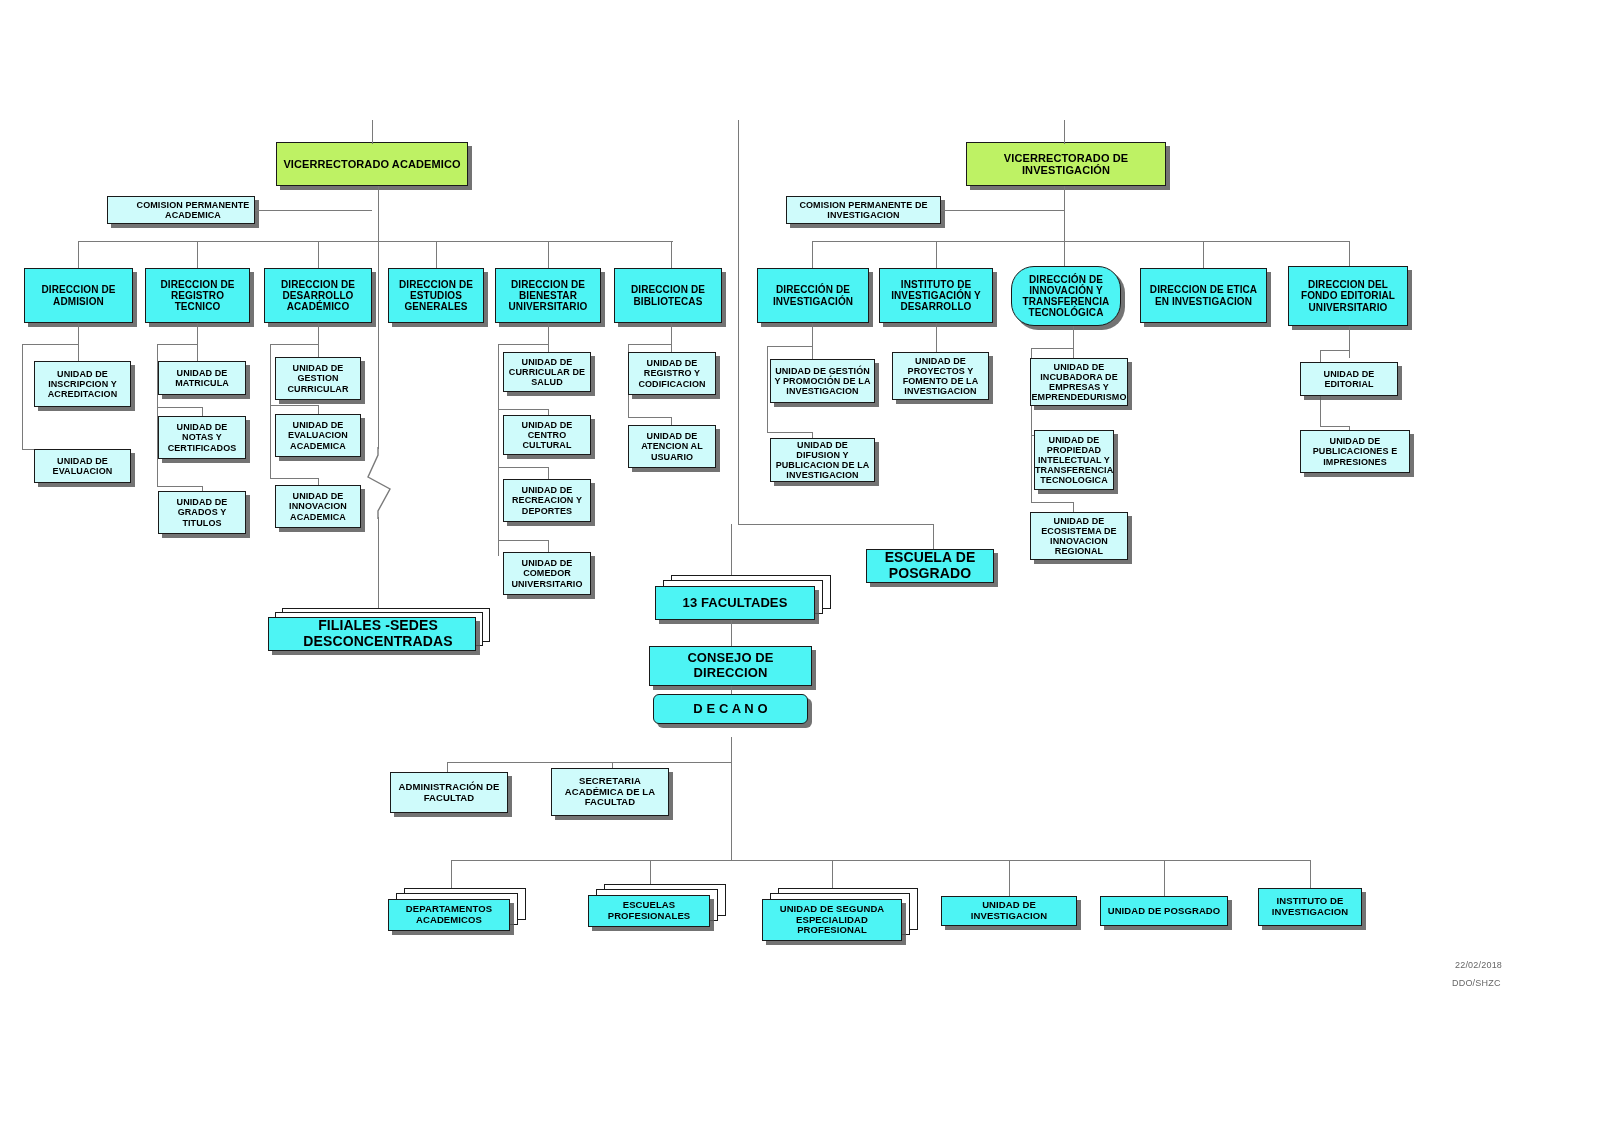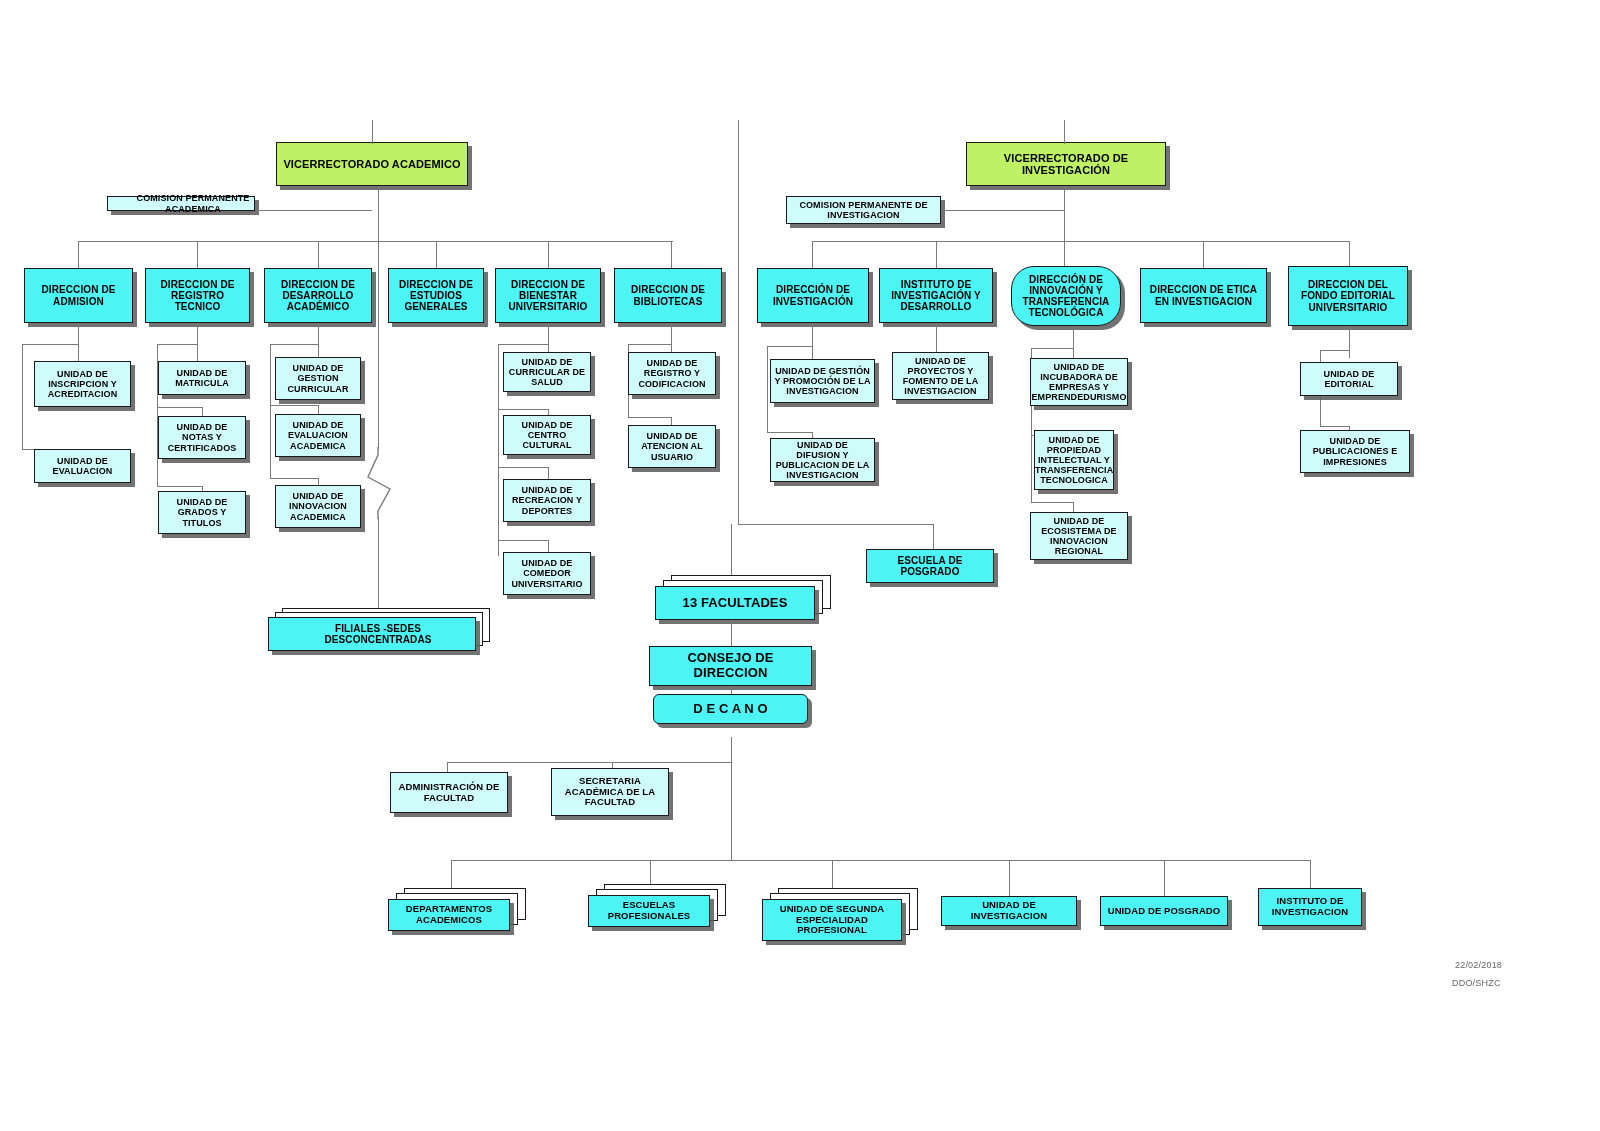--- a/index.html
+++ b/index.html
@@ -12,21 +12,21 @@
   .lnv{width:1px;}
 
   
   .box{position:absolute;box-sizing:border-box;border:1px solid #1a1a1a;
        display:flex;align-items:center;justify-content:center;text-align:center;
        color:#000;font-weight:bold;line-height:1.12;letter-spacing:.1px;
        box-shadow:4px 4px 0 rgba(90,90,90,.85);}
   .box span{display:block;padding:0 3px;}
 
   .b-head{background:#bef264;font-size:11px;}
-  .b-l1{background:#4DF4F4;font-size:10px;}
+  .b-l1{background:#4DF4F4;font-size:14px;}
   .b-l1s{background:#4DF4F4;font-size:10px;}
   .b-l2{background:#CFFBFB;font-size:9px;font-weight:bold;}
   .b-mid{background:#4DF4F4;font-size:13px;}
   .b-mid2{background:#CFFBFB;font-size:9.5px;}
   .b-bot{background:#4DF4F4;font-size:9.5px;}
 
   
   .stackwrap{position:absolute;}
   .stackwrap .sheet{position:absolute;background:#fff;border:1px solid #1a1a1a;box-sizing:border-box;}
   .stackwrap .box{position:absolute;left:0;top:0;}
@@ -49,21 +49,21 @@
   </div>
 
   <div class="ln lnv" style="left:372px;top:120px;height:24px;"></div>
 
   <div class="ln lnv" style="left:378px;top:186px;height:263px;"></div>
   <svg class="zig" style="left:366px;top:447px;width:28px;height:72px;">
     <polyline points="12,0 12,8 2,30 24,42 12,64 12,72" fill="none" stroke="#7a7a7a" stroke-width="1.4"></polyline>
   </svg>
   <div class="ln lnv" style="left:378px;top:517px;height:91px;"></div>
 
-  <div class="box b-l2" style="left:107px;top:196px;width:148px;height:15px;padding-left:24px;">
+  <div class="box b-l2" style="left:107px;top:196px;width:148px;height:28px;padding-left:24px;">
     <span>COMISION PERMANENTE ACADEMICA</span>
   </div>
   <div class="ln lnh" style="left:255px;top:210px;width:117px;"></div>
 
   <div class="ln lnh" style="left:78px;top:241px;width:595px;"></div>
   <div class="ln lnv" style="left:78px;top:241px;height:27px;"></div>
 
   <div class="ln lnv" style="left:78px;top:241px;height:27px;"></div>
   <div class="ln lnv" style="left:197px;top:241px;height:27px;"></div>
   <div class="ln lnv" style="left:318px;top:241px;height:27px;"></div>

